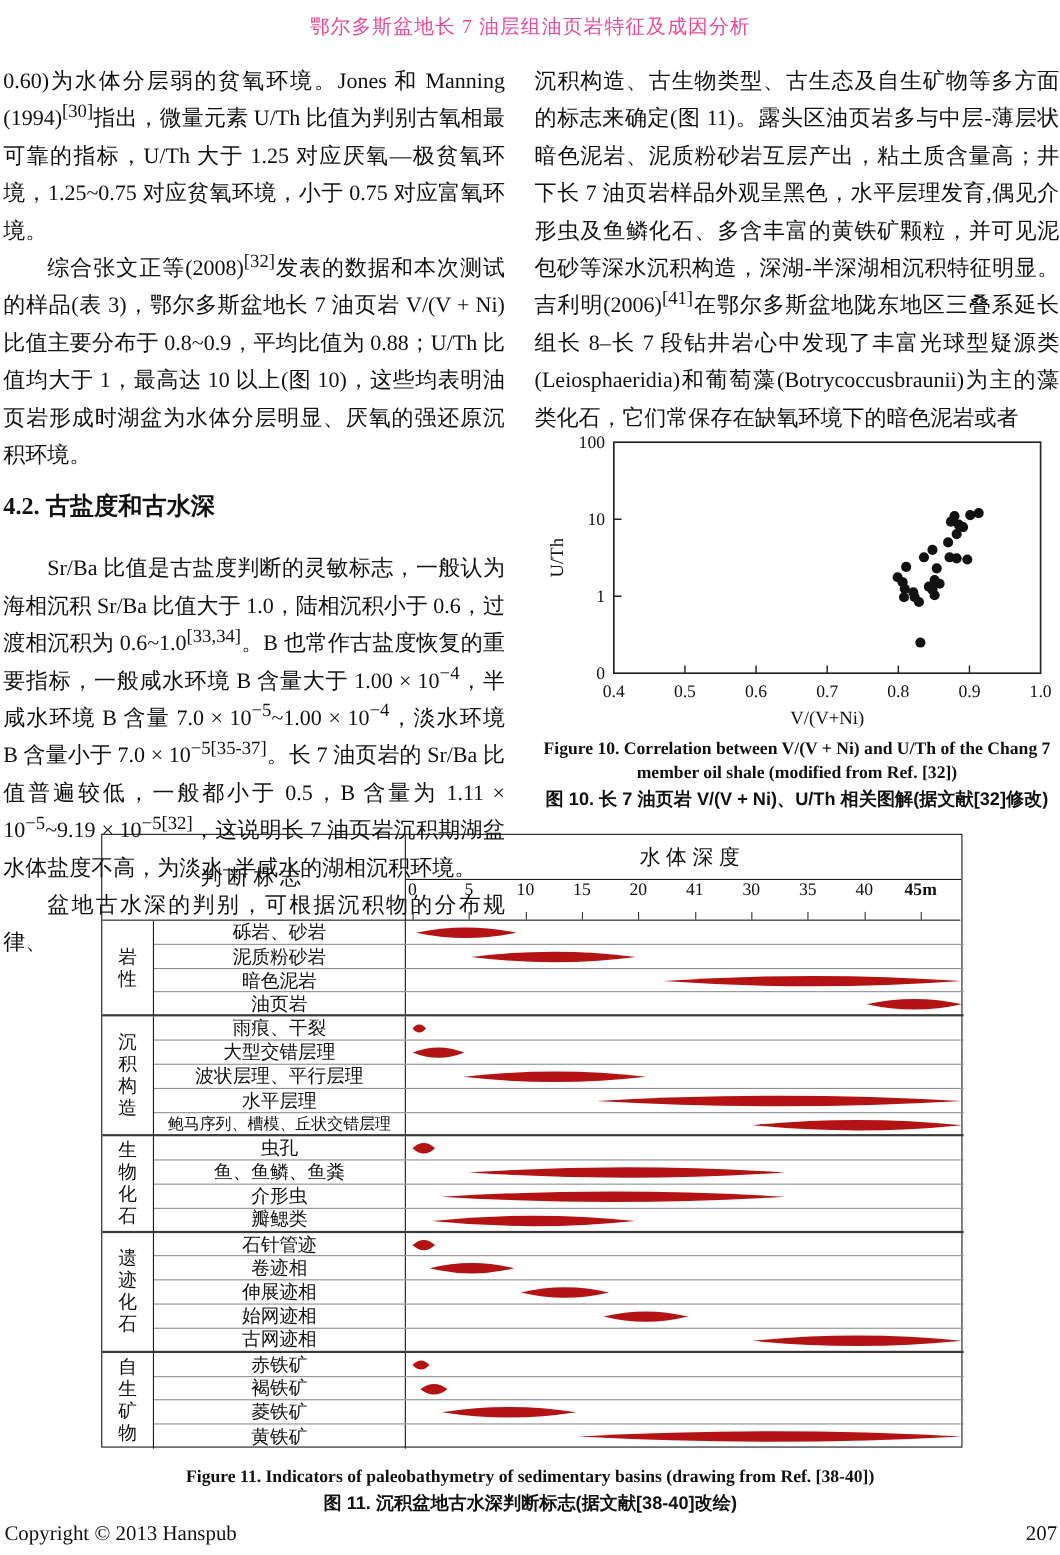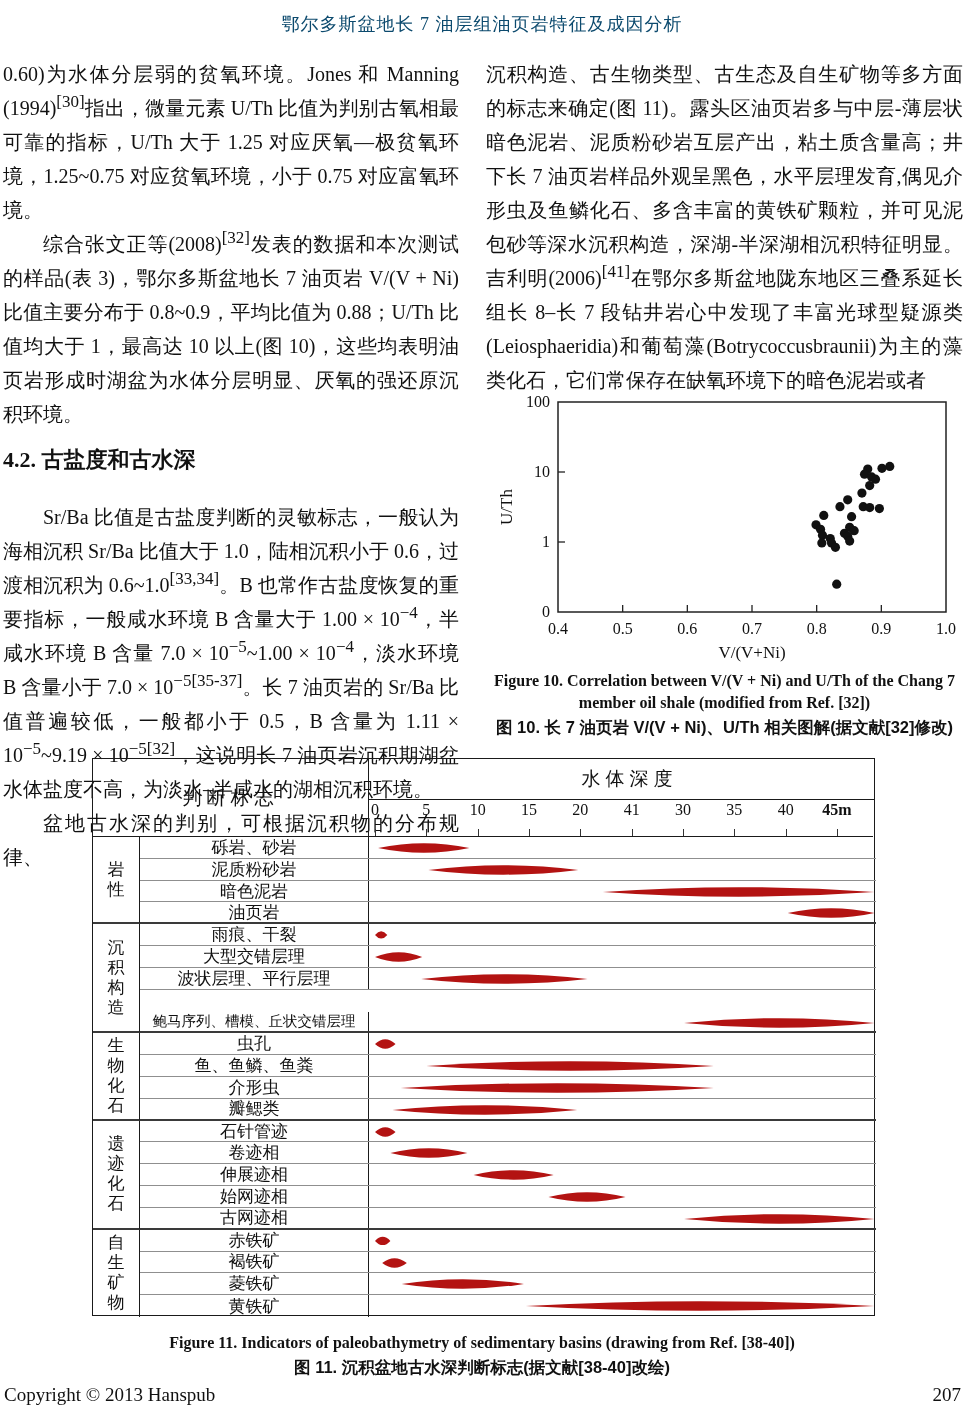--- a/index.html
+++ b/index.html
@@ -1,19 +1,19 @@
 <!DOCTYPE html>
 <html><head>
 <meta charset="utf-8">
 <style>
   html,body{margin:0;padding:0;background:#e8e8e8;}
   .page{position:relative;width:964px;height:1414px;background:#ffffff;margin:0 auto;
         font-family:"Liberation Serif","DejaVu Serif",serif;color:#111;overflow:hidden;}
   .page-header{position:absolute;top:12px;left:0;width:964px;text-align:center;
-        font-size:18px;color:#0c4a6e;letter-spacing:1px;}
+        font-size:18px;color:#ec4899;letter-spacing:1px;}
   .col{position:absolute;text-align:justify;font-size:20px;line-height:34px;}
   .col p{margin:0;padding:0;}
   .col p.indent{text-indent:2em;}
   sup{font-size:17px;line-height:0;vertical-align:super;}
   h2.sec{font-size:22px;font-weight:bold;margin:14px 0 25px 0;line-height:30px;text-align:left;}
   .left-col{left:3px;top:57px;width:456px;}
   .right-col{left:486px;top:57px;width:477px;}
 
   
   .fig10{position:absolute;left:486px;top:396px;width:477px;}
@@ -206,20 +206,28 @@
         </div>
       </div>
       <div class="t-abs t-row rule-thin" style="top: 208.92px; height: 21.82px;">
         <div class="t-label">波状层理、平行层理</div>
         <div class="t-bar">
           <svg width="507" height="21.82" style="display: block;">
             <path d="M 52.201499999999996 10.91 Q 135.36419999999998 1.4100000000000001 218.52689999999998 10.91 Q 135.36419999999998 20.41 52.201499999999996 10.91 Z" fill="#b31312"></path>
           </svg>
         </div>
       </div>
+      <div class="t-abs t-row rule-thin" style="top: 230.74px; height: 21.82px;">
+        <div class="t-label">水平层理</div>
+        <div class="t-bar">
+          <svg width="507" height="21.82" style="display: block;">
+            <path d="M 173.3521 10.91 Q 339.42605000000003 1.4100000000000001 505.5 10.91 Q 339.42605000000003 20.41 173.3521 10.91 Z" fill="#b31312"></path>
+          </svg>
+        </div>
+      </div>
       <div class="t-abs t-row rule-thick" style="top: 252.56px; height: 21.82px;">
         <div class="t-label small">鲍马序列、槽模、丘状交错层理</div>
         <div class="t-bar">
           <svg width="507" height="21.82" style="display: block;">
             <path d="M 315.0367 10.91 Q 410.26835 1.4100000000000001 505.5 10.91 Q 410.26835 20.41 315.0367 10.91 Z" fill="#b31312"></path>
           </svg>
         </div>
       </div>
       <div class="t-abs t-cat rule-thick" style="top: 274.38px; height: 87.28px;">生
 物

